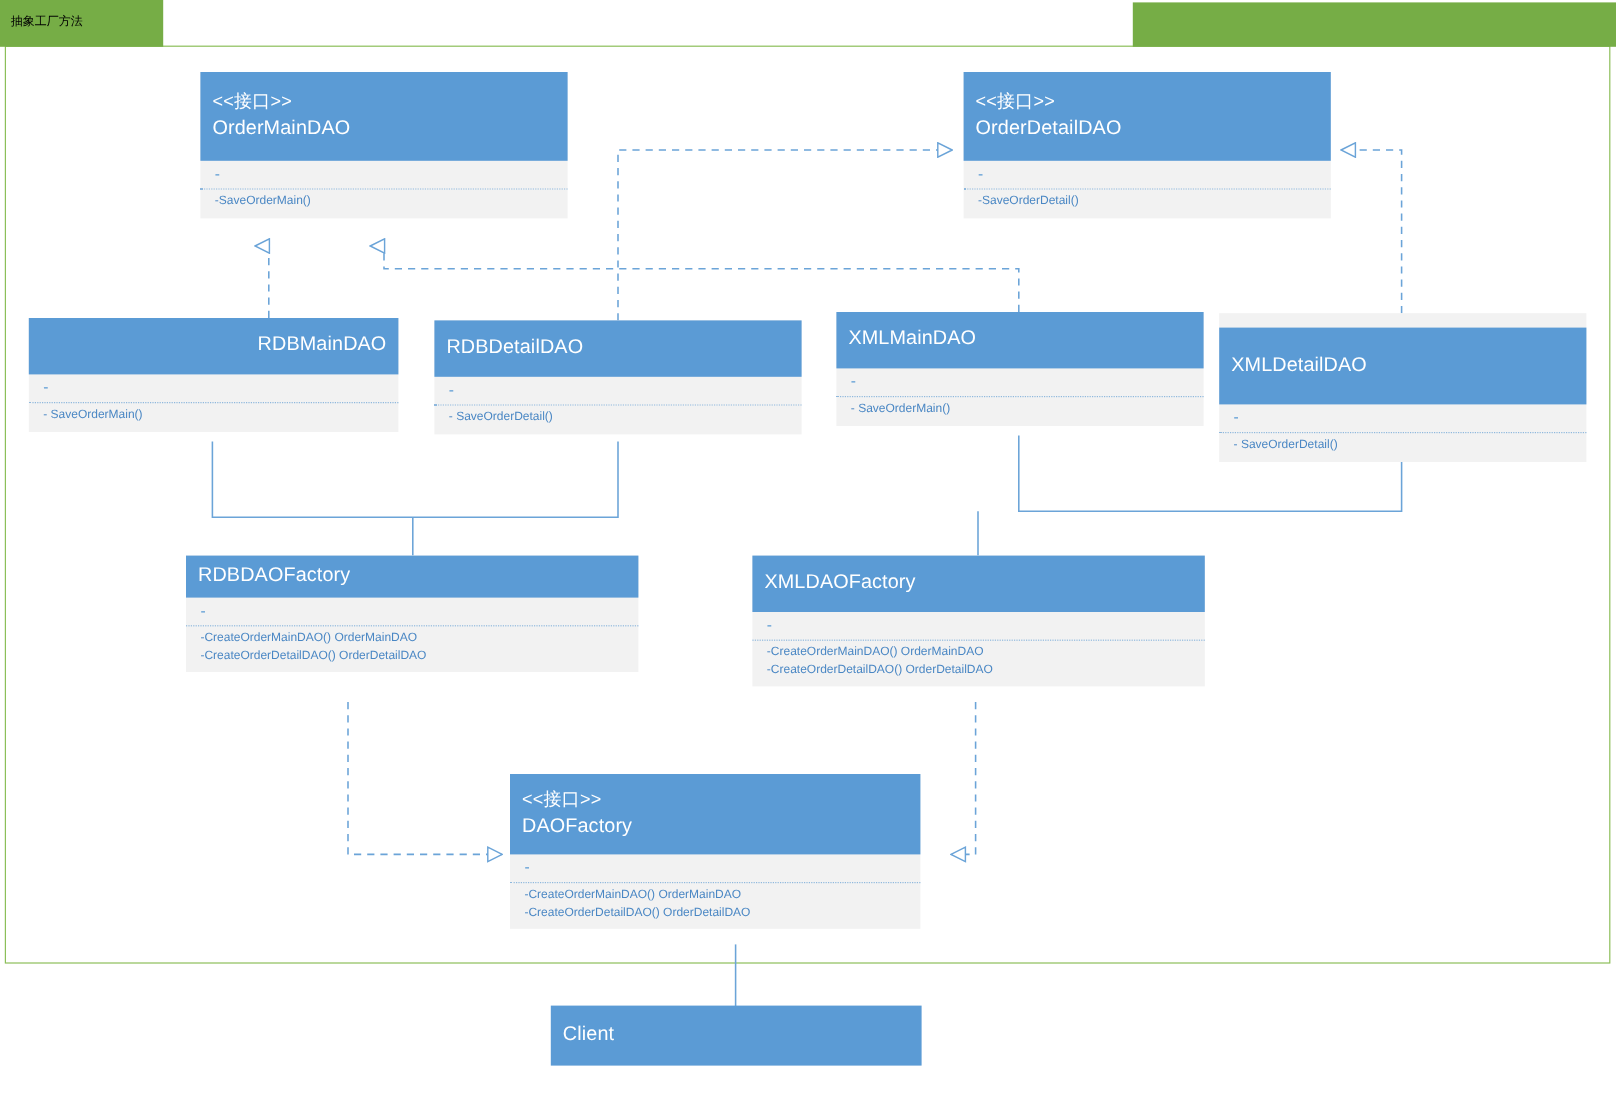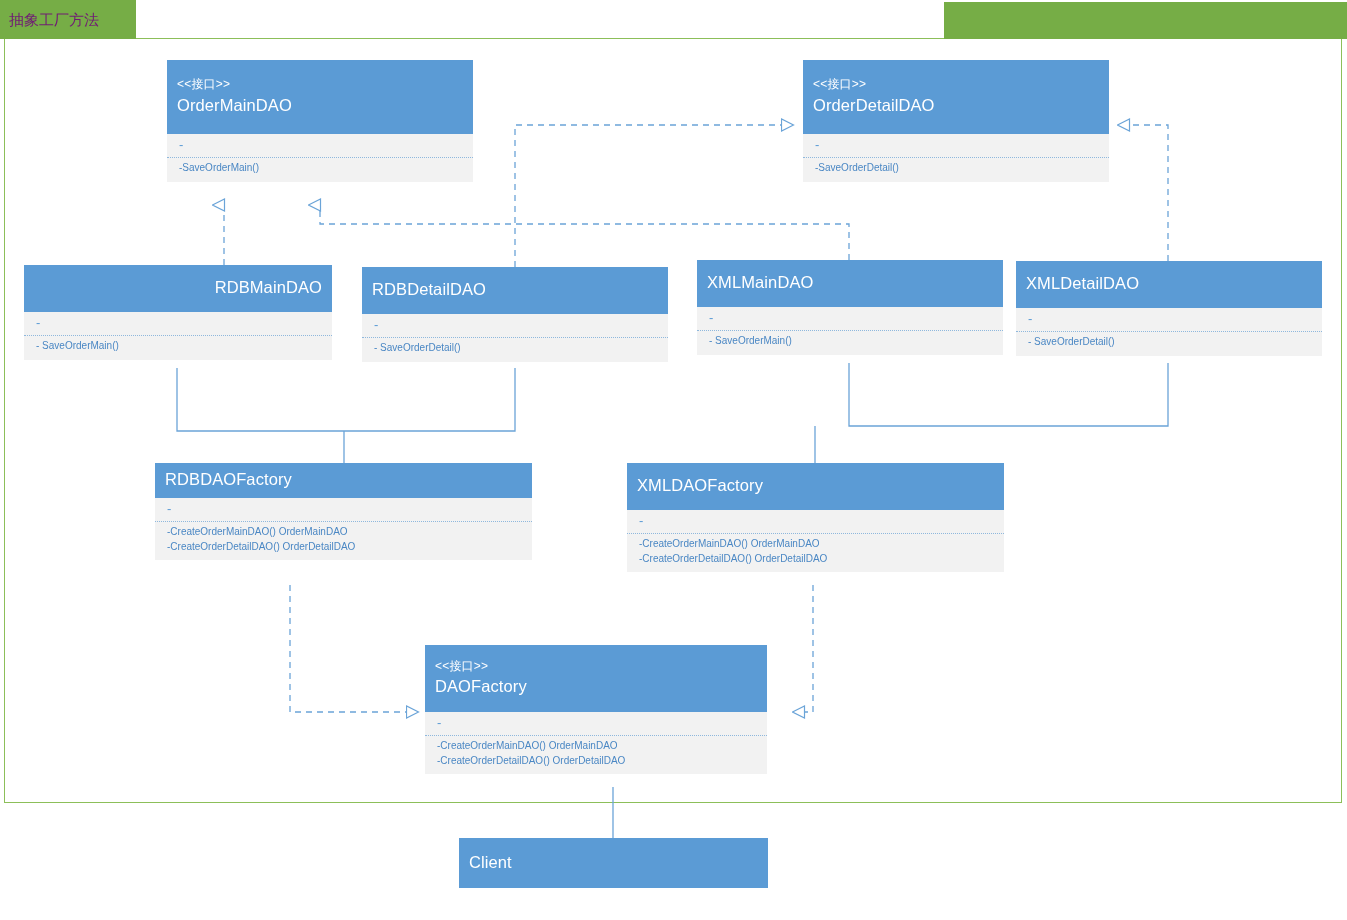--- a/index.html
+++ b/index.html
@@ -32,24 +32,25 @@
     top: 0px;
     width: 136px;
     height: 39px;
     background: #76ad46;
     box-sizing: border-box;
     display: flex;
     align-items: center;
     padding-left: 9px;
   }
   .frame-tab span {
-    color: #701a75;
-    font-size: 15px;
+    color: #000000;
+    font-size: 10px;
     line-height: 1;
     white-space: nowrap;
+    font-family: Liberation Mono, monospace;
   }
   .frame-topbar {
     position: absolute;
     left: 944px;
     top: 2px;
     width: 403px;
     height: 37px;
     background: #76ad46;
   }
 
@@ -72,21 +73,21 @@
   .uml .hdr {
     background: #5b9bd5;
     color: #ffffff;
     box-sizing: border-box;
     padding: 5px 10px 6px 10px;
     display: flex;
     flex-direction: column;
     justify-content: center;
   }
   .uml .stereo {
-    font-size: 12px;
+    font-size: 15px;
     line-height: 1.45;
     letter-spacing: .2px;
   }
   .uml .cname {
     font-size: 16.5px;
     line-height: 1.4;
     letter-spacing: .1px;
   }
   .uml .attrs {
     padding: 3px 12px 4px 12px;
@@ -225,21 +226,21 @@
     </div>
     <div class="attrs">
       <div>-</div>
     </div>
     <div class="ops">
       <div>- SaveOrderMain()</div>
     </div>
   </div>
 
   <div class="uml" style="left:1016px; top:261px; width:306px;">
-    <div class="hdr" style="height:47px;">
+    <div class="hdr" style="height:64px;margin-top:12px;">
       <div class="cname">XMLDetailDAO</div>
     </div>
     <div class="attrs">
       <div>-</div>
     </div>
     <div class="ops">
       <div>- SaveOrderDetail()</div>
     </div>
   </div>
 

